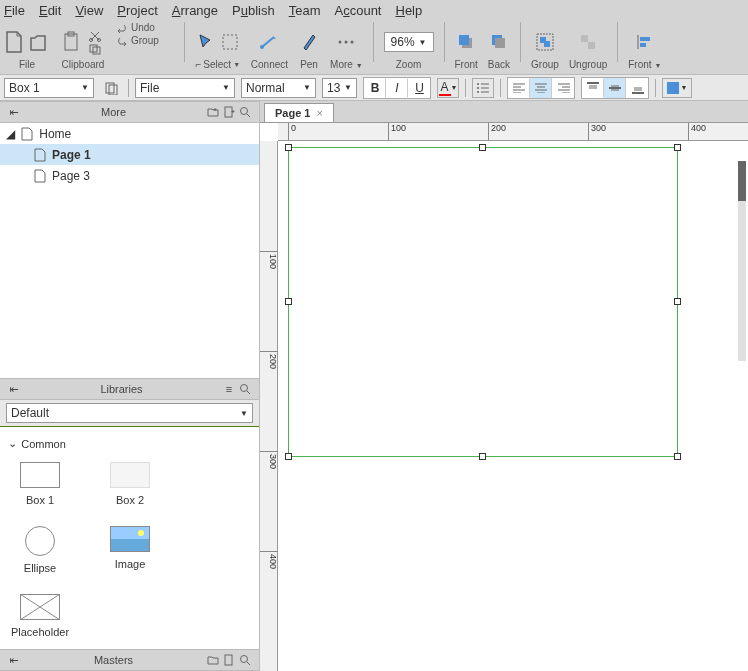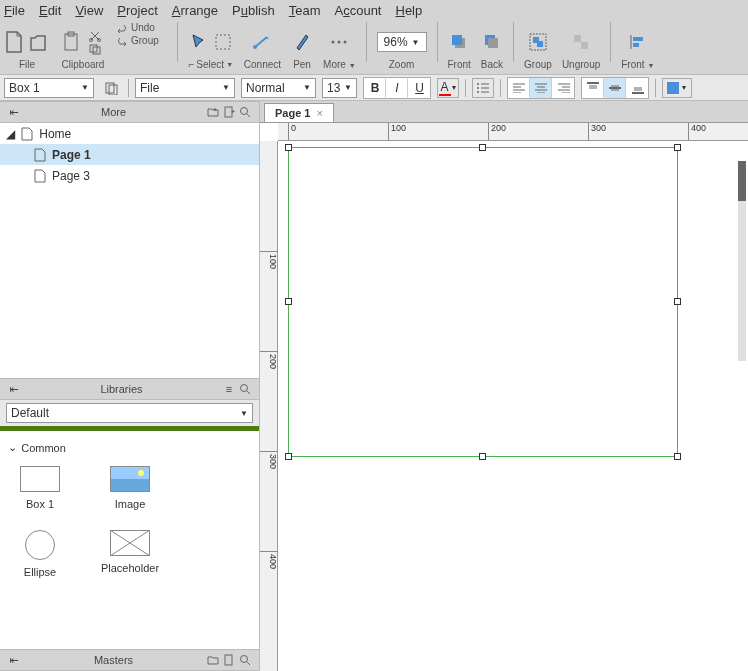--- a/index.html
+++ b/index.html
@@ -23,21 +23,21 @@
 .btn-grp .btn-ic.active{background:#cde6f7;}
 .main { display:flex; height: 570px;}
 .left-panel { width:260px; display:flex; flex-direction:column; background:#fff; border-right:1px solid #bbb;}
 .panel-hdr { background:#d4d4d4; height:22px; display:flex; align-items:center; padding:0 6px; font-size:11px; color:#444; border-bottom:1px solid #bbb; border-top:1px solid #bbb;}
 .panel-hdr .title{flex:1; text-align:center;}
 .panel-hdr .ic{width:16px;height:16px;display:flex;align-items:center;justify-content:center;cursor:pointer;}
 .tree { flex:0 0 255px; overflow:auto; background:#fff;}
 .tree-row { display:flex; align-items:center; height:21px; padding-left:6px; gap:6px; cursor:pointer;}
 .tree-row.child{padding-left:34px;}
 .tree-row.selected{background:#cde6f7; font-weight:bold;}
-.lib-dd { background:#e8e8e8; padding:3px 6px; display:flex; align-items:flex-start; border-bottom:5px solid #4d7c0f;}
+.lib-dd { background:#e8e8e8; padding:3px 6px; display:flex; align-items:flex-start; border-bottom:1px solid #4d7c0f;}
 .lib-body { flex:1; overflow:auto; background:#fff; padding:6px;}
 .lib-sec { font-size:11px; padding:4px 2px; display:flex; align-items:center; gap:4px;}
 .lib-grid{display:flex; flex-wrap:wrap; gap:20px 30px; padding:8px 4px;}
 .lib-item{display:flex; flex-direction:column; align-items:center; gap:6px; width:60px; font-size:11px; cursor:pointer;}
 .lib-shape{width:40px; height:26px; border:1px solid #888; background:#fff;}
 .canvas-area{flex:1; position:relative; background:#fff;}
 .tab-bar{height:22px; background:#d4d4d4; display:flex; align-items:flex-end; border-bottom:1px solid #999;}
 .tab{background:#fff; border:1px solid #999; border-bottom:none; padding:3px 10px; font-size:11px; display:flex; gap:6px; align-items:center; margin-left:4px;}
 .ruler-h{position:absolute; top:22px; left:18px; right:0; height:18px; background:#f0f0f0; border-bottom:1px solid #999; font-size:9px; overflow:hidden;}
 .ruler-h .tick{position:absolute; top:0; height:18px; border-left:1px solid #888; padding-left:2px;}
@@ -104,21 +104,21 @@
         <span class="ticon" style="height:12px;">
             <svg width="14" height="12">
               <rect x="2" y="2" width="7" height="7" fill="none" stroke="#666"></rect>
               <rect x="5" y="4" width="7" height="7" fill="none" stroke="#666"></rect>
             </svg>
           </span>
       </div>
     </div>
     <span class="label">Clipboard</span>
   </div>
-  <div style="display:flex;flex-direction:column;gap:2px;justify-content:center;margin-right:8px;text-align:center;">
+  <div style="display:flex;flex-direction:column;gap:2px;justify-content:center;margin-right:15px;text-align:center;">
     <div class="small-txt">
         <svg width="12" height="10">
           <path d="M8 2a4 4 0 0 1 0 6H2m0 0l2-2m-2 2l2 2" fill="none" stroke="#666"></path>
         </svg>
         <span>Undo</span>
       </div>
     <div class="small-txt">
         <svg width="12" height="10">
           <path d="M4 2a4 4 0 0 0 0 6h6m0 0l-2-2m2 2l-2 2" fill="none" stroke="#666"></path>
         </svg>
@@ -428,28 +428,32 @@
       <div class="lib-sec">
           <span>⌄</span>
           <span>Common</span>
         </div>
       <div class="lib-grid" id="lib-grid">
           <div class="lib-item">
             <div class="lib-shape"></div>
             <span>Box 1</span>
           </div>
           <div class="lib-item">
+            <div class="lib-shape" style="background:#f5f5f5;border-color:#ddd;"></div>
+            <span>Box 2</span>
+          </div>
+          <div class="lib-item">
+            <div class="lib-shape" style="border-radius:50%;width:30px;height:30px;"></div>
+            <span>Ellipse</span>
+          </div>
+          <div class="lib-item">
             <div class="lib-shape" style="background:linear-gradient(#9cf 50%,#6ad 50%);position:relative;">
               <div style="position:absolute;top:3px;right:5px;width:6px;height:6px;background:#ff6;border-radius:50%;"></div>
             </div>
             <span>Image</span>
-          </div>
-          <div class="lib-item">
-            <div class="lib-shape" style="border-radius:50%;width:30px;height:30px;"></div>
-            <span>Ellipse</span>
           </div>
           <div class="lib-item">
             <svg width="40" height="26">
               <rect x="0.5" y="0.5" width="39" height="25" fill="none" stroke="#888"></rect>
               <line x1="0" y1="0" x2="40" y2="26" stroke="#888"></line>
               <line x1="40" y1="0" x2="0" y2="26" stroke="#888"></line>
             </svg>
             <span>Placeholder</span>
           </div>
         </div>

